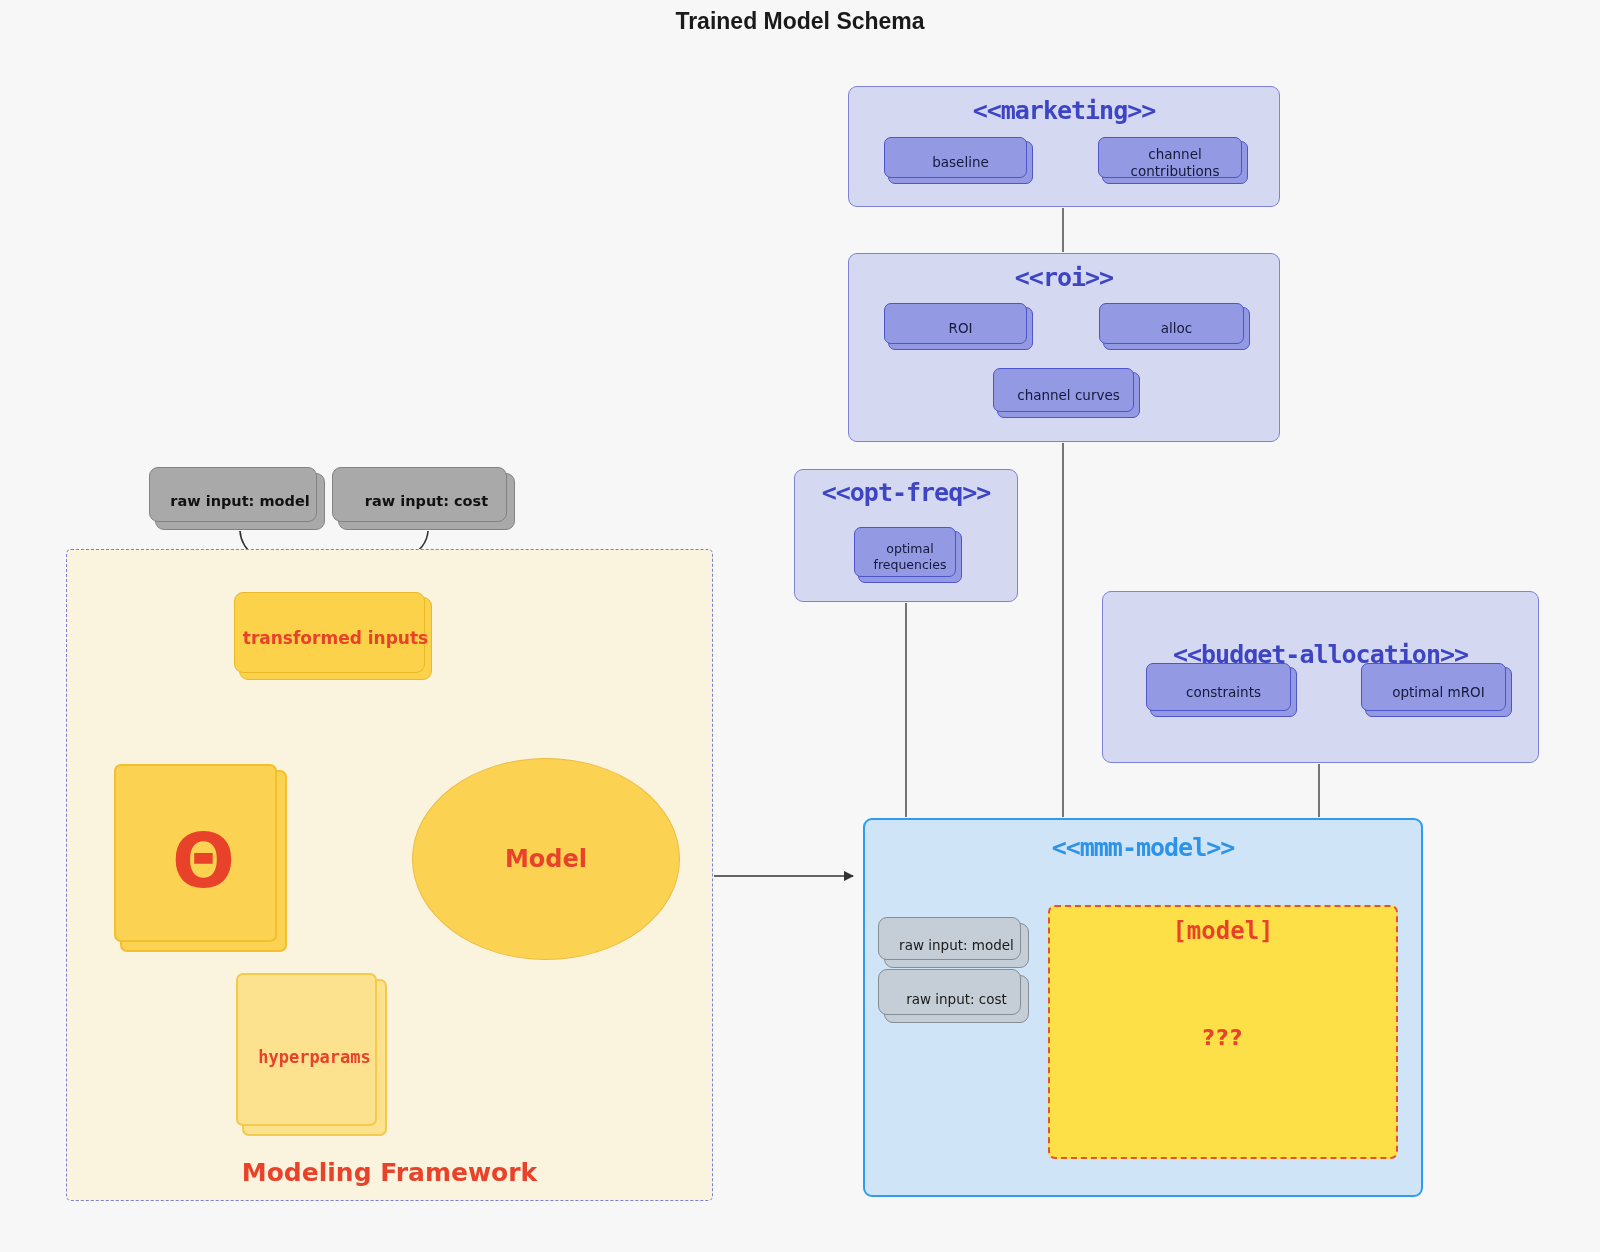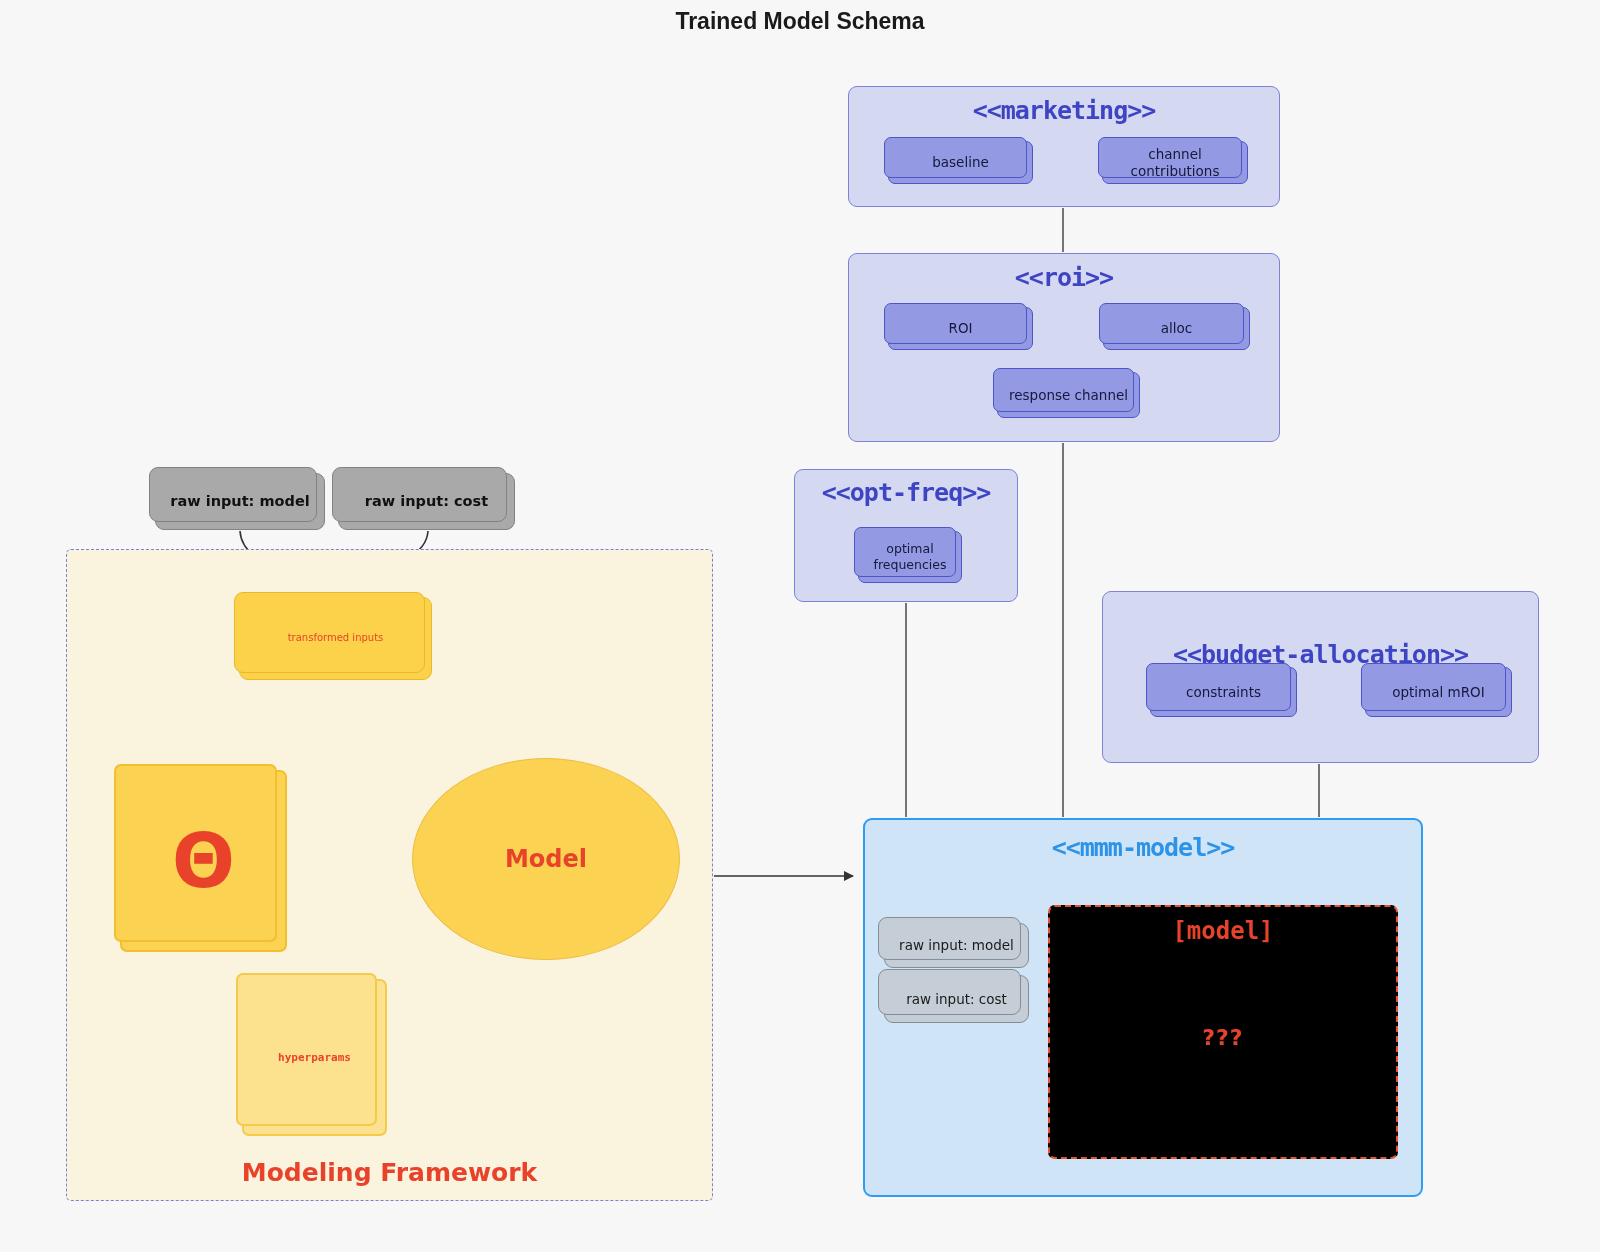--- a/index.html
+++ b/index.html
@@ -40,32 +40,32 @@
   }
   .purple { --fill:#9399e2; --stroke:#4d55c8; --off:-5px; }
   .graybig { --fill:#a9a9a9; --stroke:#828282; --off:-7px; --txt:#111;
              font-weight:bold; font-size:14.5px; border-radius:9px; }
   .graymm { --fill:#c5ced6; --stroke:#858d94; --off:-7px; --txt:#1a1a1a;
             --bw:1.3px; border-radius:9px; }
   .yellow { --fill:#fcd24b; --stroke:#e9b929; --off:-6px; --txt:#e8432a; }
   .yellow-lite { --fill:#fce28f; --stroke:#f3ca4a; --bw:2px; --off:-8px; --txt:#e8432a; }
   .theta-box { --fill:#fbd252; --stroke:#f2bf2e; --bw:2px; --off:-8px; --txt:#e8432a;
                font-size:74px; font-weight:bold; }
-  .t-inputs { font-weight:normal; font-size:10px; }
-  .hyper { font-family:"DejaVu Sans Mono", monospace; font-weight:bold; font-size:11px; }
+  .t-inputs { font-weight:bold; font-size:17px; }
+  .hyper { font-family:"DejaVu Sans Mono", monospace; font-weight:bold; font-size:17px; }
 
   .ellipse {
     position:absolute; border-radius:50%;
     background:#fbd252; border:1.5px solid #eebc40;
     display:flex; align-items:center; justify-content:center;
     color:#e8432a; font-weight:bold; font-size:24px;
   }
   .model-dash {
     position:absolute; box-sizing:border-box; border-radius:7px;
-    background:#000000; border:2.5px dashed #e8502e;
+    background:#fde047; border:2.5px dashed #e8502e;
   }
   .model-label {
     margin-top:10px; text-align:center;
     font-family:"DejaVu Sans Mono", monospace; font-weight:bold;
     font-size:24px; color:#e8432a;
   }
   .model-q {
     position:absolute; top:118px; left:0; width:100%; text-align:center;
     font-weight:bold; font-size:22px; color:#e8432a; letter-spacing:1px;
   }
@@ -126,21 +126,21 @@
   <div class="cbox lavender" style="left:848px; top:253px; width:432px; height:189px;">
     <div class="ctitle" style="padding-top:9px;">&lt;&lt;roi&gt;&gt;</div>
   </div>
   <div class="node stack purple" style="left:888px; top:307px; width:145px; height:43px;">
     <span>ROI</span>
   </div>
   <div class="node stack purple" style="left:1103px; top:307px; width:147px; height:43px;">
     <span>alloc</span>
   </div>
   <div class="node stack purple" style="left:997px; top:372px; width:143px; height:46px;">
-    <span>response channel</span>
+    <span>channel curves</span>
   </div>
 
   <div class="cbox lavender" style="left:794px; top:469px; width:224px; height:133px;">
     <div class="ctitle" style="padding-top:8px;">&lt;&lt;opt-freq&gt;&gt;</div>
   </div>
   <div class="node stack purple" style="left:858px; top:531px; width:104px; height:52px; font-size:12.5px;">
     <span>optimal frequencies</span>
   </div>
 
   <div class="cbox lavender" style="left:1102px; top:591px; width:437px; height:172px;">

